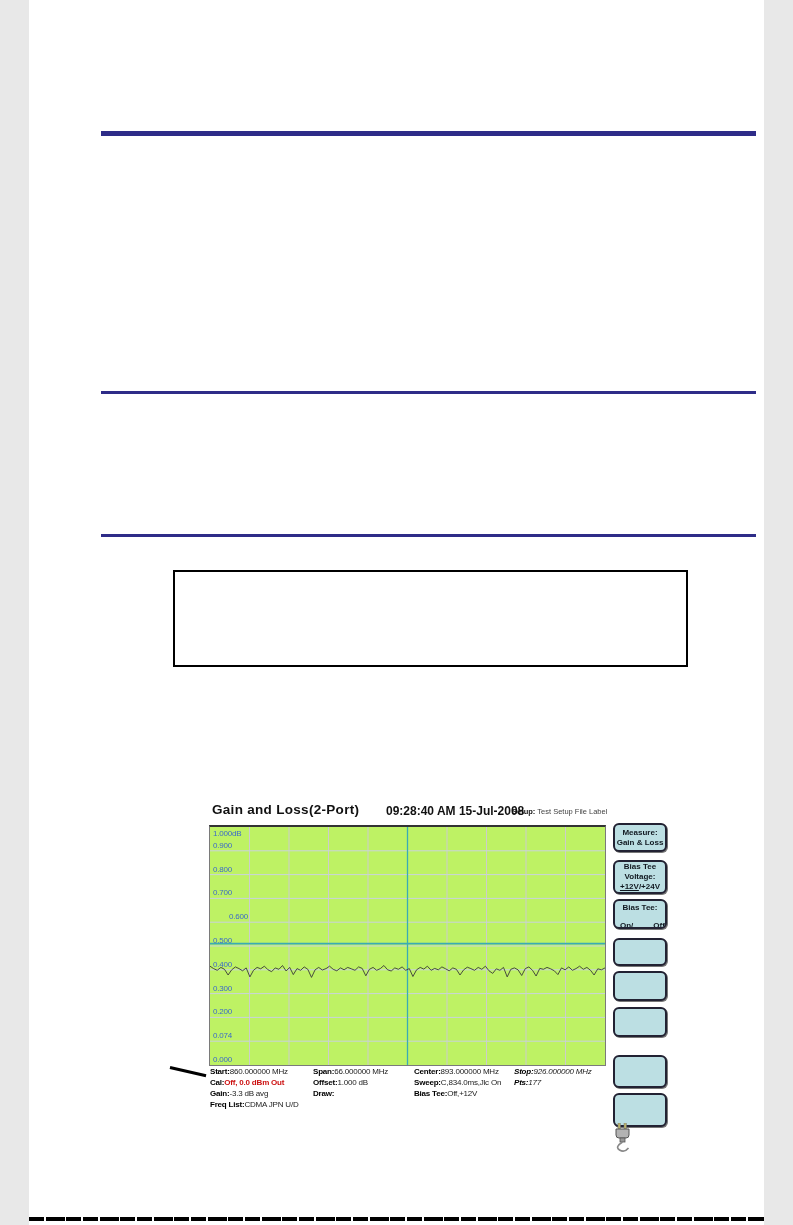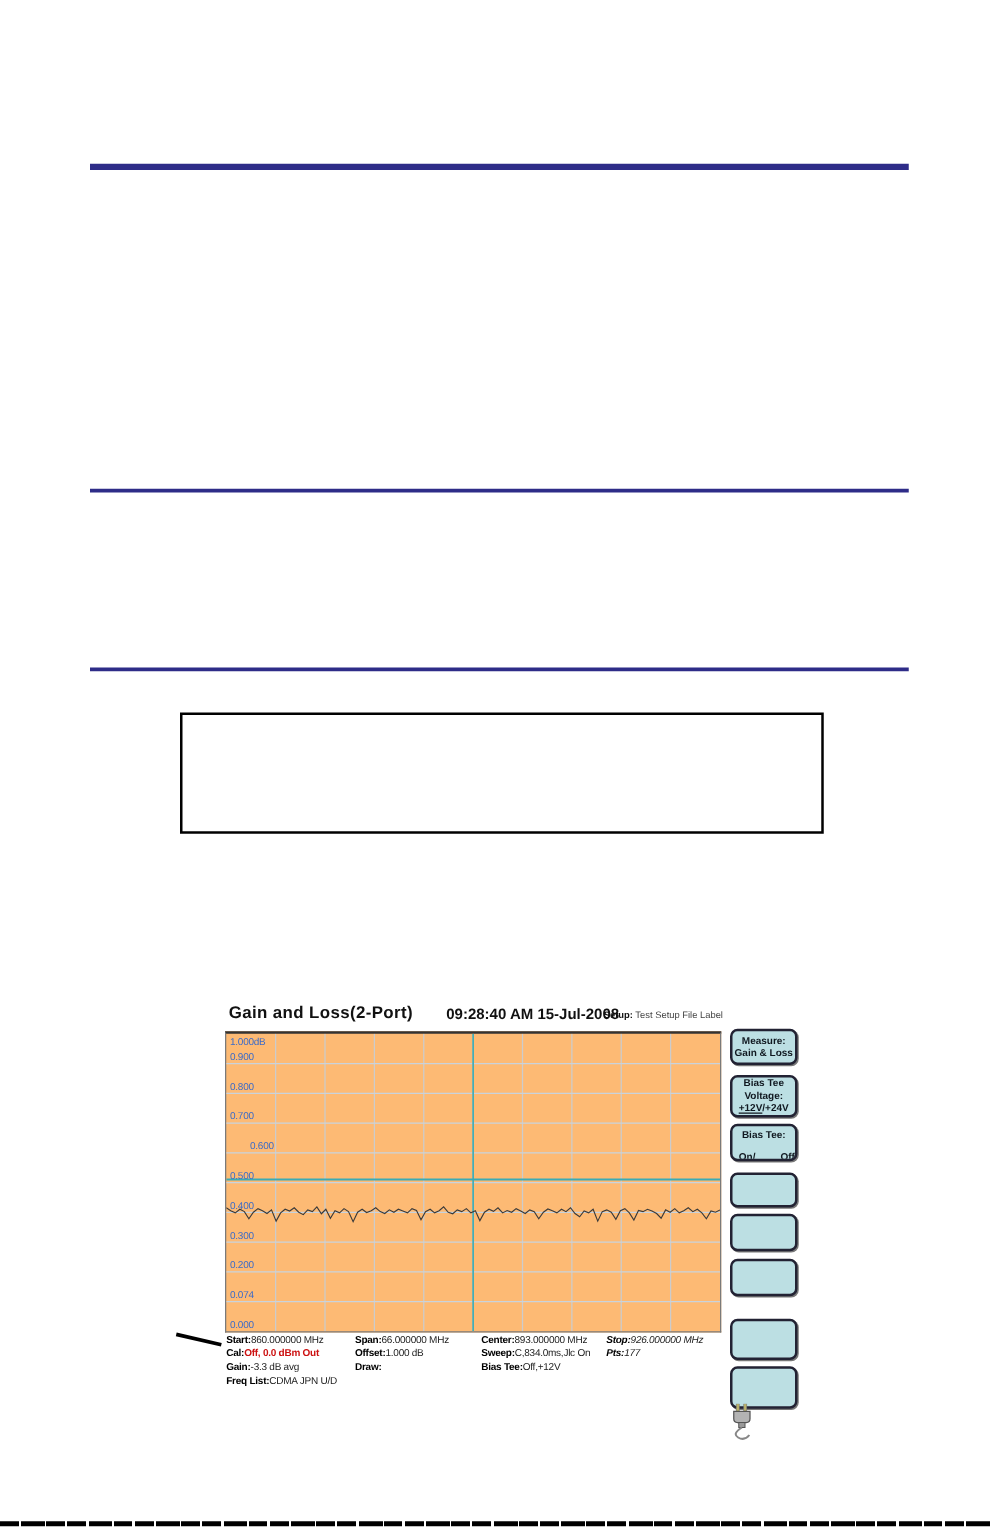--- a/index.html
+++ b/index.html
@@ -1,18 +1,18 @@
 <!DOCTYPE html>
 <html style="--divider_navy: #2e2c88; --softkey_fill: #bcdfe3; --menu_yellow: #f6d411; --menu_active_gray: #c9c4cc; --message_bar_bg: #cdeaf0; --axis_label_blue: #3c6bc8; --teal_line: #3aabb5; --cal_warning_red: #cc1111; --trace_color: #3a3a3a;"><head>
 <meta charset="utf-8">
 <style>
   * { margin:0; padding:0; box-sizing:border-box; }
   html,body { background:#e8e8e8; }
   .page {
-    position:relative; width:793px; height:1225px; background:#ffffff;
+    position:relative; width:735px; height:1225px; background:#ffffff;
     margin:0 auto; overflow:hidden;
     font-family:"Liberation Sans", sans-serif; color:#111;
   }
   
   .rule { position:absolute; left:72px; width:655px; background:var(--divider_navy,#2e2c88); }
   .rule-1 { top:131px; height:5px; }
   .rule-2 { top:391px; height:3px; }
   .rule-3 { top:534px; height:3px; }
 
   
@@ -24,21 +24,21 @@
     background:#000; transform:rotate(13deg); transform-origin:0 50%; }
 
   
   .shot { position:absolute; left:178px; top:795px; width:482px; height:362px; background:#fff; }
   .shot-title { position:absolute; left:5px; top:7px; font-size:13.5px; font-weight:bold; letter-spacing:0.3px; }
   .shot-time  { position:absolute; left:179px; top:9px; font-size:12px; font-weight:bold; }
   .shot-setup { position:absolute; left:305px; top:12px; font-size:7.5px; color:#444; white-space:nowrap; }
   .shot-setup b { color:#111; }
 
   .chart { position:absolute; left:2px; top:30px; width:397px; height:241px;
-    border:1px solid #7a7a7a; border-top:2px solid #333; background:#fdba74;text-align:right; }
+    border:1px solid #7a7a7a; border-top:2px solid #333; background:#bef264;text-align:right; }
   .chart svg { position:absolute; left:0; top:0; }
   .ylabel { position:absolute; left:3px; font-size:8px; letter-spacing:-0.2px;
     color:var(--axis_label_blue,#3c6bc8); }
 
   
   .sk { position:absolute; left:406px; width:54px;
     background:var(--softkey_fill,#bcdfe3); border:2px solid #223;
     border-radius:6px; box-shadow:1px 1px 0 #777;
     font-size:8px; font-weight:bold; text-align:center; color:#101820;
     display:flex; flex-direction:column; justify-content:center; line-height:10px;

